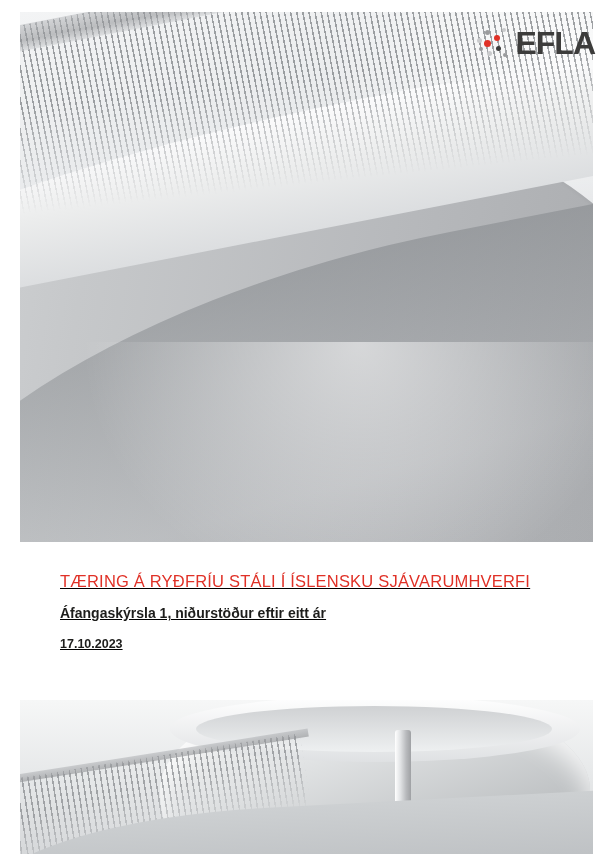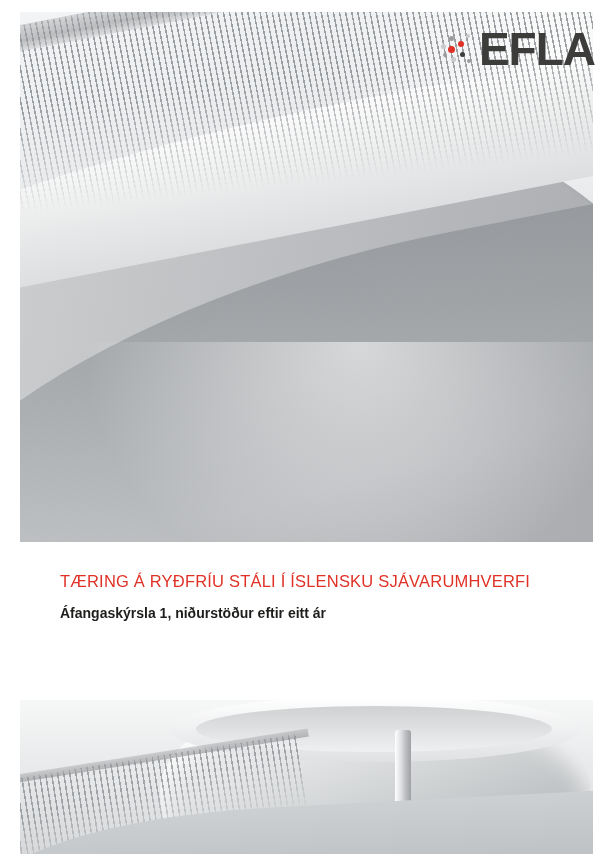--- a/index.html
+++ b/index.html
@@ -134,33 +134,34 @@
     width: 36px;
     height: 34px;
   }
   .logo-dots i {
     position: absolute;
     display: block;
     border-radius: 50%;
   }
   .logo-text {
     font-family: "Liberation Sans", sans-serif;
-    font-size: 46px;
+    font-size: 32px;
     font-weight: 700;
     letter-spacing: -1px;
     color: #3c3c3b;
     line-height: 1;
   }
 
   
   .titleblock {
     position: absolute;
     left: 60px;
     top: 572px;
     width: 500px;
+    text-decoration: underline;
   }
   .doc-title {
     font-size: 16.5px;
     font-weight: 400;
     color: #e03127;
     letter-spacing: 0.2px;
     margin: 0 0 14px 0;
     white-space: nowrap;
   }
   .doc-subtitle {
@@ -294,20 +295,21 @@
       <i style="left:21px; top:20px; width:5px;  height:5px;  background:#3c3c3b;"></i>
       <i style="left:27px; top:2px;  width:4px;  height:4px;  background:#c9cacc;"></i>
       <i style="left:28px; top:27px; width:4px;  height:4px;  background:#9a9b9d;"></i>
     </div>
     <div class="logo-text">EFLA</div>
   </div>
 
   <div class="titleblock">
     <h1 class="doc-title">TÆRING Á RYÐFRÍU STÁLI Í ÍSLENSKU SJÁVARUMHVERFI</h1>
     <div class="doc-subtitle">Áfangaskýrsla 1, niðurstöður eftir eitt ár</div>
+    <div class="doc-date">17.10.2023</div>
   </div>
 
   <div class="footer-img">
     <div class="f-art"></div>
     <div class="f-bowl"></div>
     <div class="f-bowl-rim"></div>
     <div class="f-bowl-inner"></div>
     <div class="f-rail"></div>
     <div class="f-rail-top"></div>
     <div class="f-post"></div>

